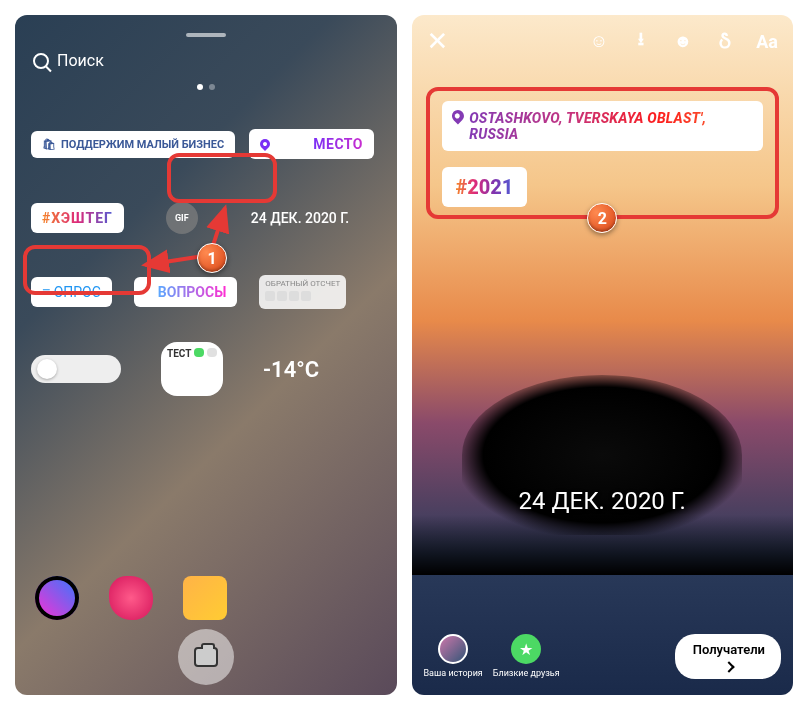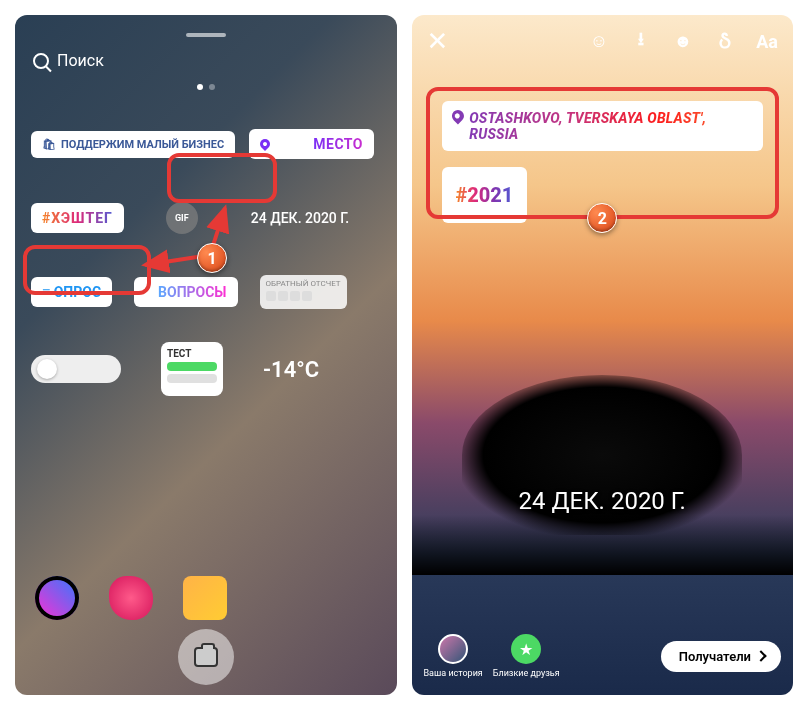--- a/index.html
+++ b/index.html
@@ -88,36 +88,36 @@
       font-weight: 800;
       letter-spacing: 1px;
     }
     .voprosy-text {
       background: linear-gradient(90deg, #5aa8ff, #ff2dd1);
       -webkit-background-clip: text;
       -webkit-text-fill-color: transparent;
       font-weight: 700;
       margin-left: 13px;
     }
-    .opros-text { color: #2196f3; font-weight: 700; }
+    .opros-text { color: #2196f3; font-weight: 400; }
     .countdown-box {
       background: rgba(255,255,255,0.85);
       border-radius: 6px;
       padding: 4px 6px 8px;
       text-align: right;
       font-size: 8px;
       color: #888;
       line-height: 1.2;
     }
     .countdown-segments { display: flex; gap: 2px; margin-top: 3px; }
     .countdown-segments span { width: 10px; height: 10px; background: #ddd; border-radius: 2px; }
     .temp { color: #fff; font-weight: 600; font-size: 22px; }
     .slider-bg { background: #eee; border-radius: 14px; width: 90px; height: 28px; display:flex; align-items:center; padding:0 6px; }
     .slider-dot { width: 20px; height: 20px; background: #fff; border-radius: 50%; box-shadow: 0 1px 3px rgba(0,0,0,0.3); }
-    .test-box { background: #fff; border-radius: 8px; width: 62px; height: 54px; padding: 6px; font-size: 10px; font-weight:700; color:#333; display:flex; flex-direction:column; gap:3px; }
+    .test-box { background: #fff; border-radius: 16px; width: 62px; height: 54px; padding: 6px; font-size: 10px; font-weight:700; color:#333; display:flex; flex-direction:row; gap:3px; }
     .test-box .pill { height: 9px; border-radius: 4px; width: 100%; }
     .gif-circle { width: 32px; height: 32px; background: rgba(128,128,128,0.7); border-radius: 50%; display:flex; align-items:center; justify-content:center; color:#fff; font-size:9px; font-weight:700; }
     .cam-btn {
       width: 56px; height: 56px; border-radius: 50%;
       background: rgba(255,255,255,0.5);
       display: flex; align-items: center; justify-content: center;
       position: absolute; bottom: 10px; left: 50%; transform: translateX(-50%);
     }
     .cam-ico { width:24px; height: 20px; border: 2px solid #333; border-radius: 4px; position: relative; background:#ccc; }
     .cam-ico::before { content:''; position:absolute; width:10px; height:4px; background:#ccc; border:2px solid #333; border-bottom:none; border-radius:3px 3px 0 0; top:-6px; left:5px; }
@@ -206,21 +206,21 @@
       position: relative;
     }
     .pin-ico::after { content:''; position:absolute; width:5px; height:5px; background:#fff; border-radius:50%; top:3px; left:3px; }
 
     .hash-sticker {
       position: absolute;
       top: 152px;
       left: 30px;
       background: #fff;
       border-radius: 6px;
-      padding: 16px 14px;
+      padding: 8px 14px;
       font-weight: 800;
       font-size: 20px;
     }
     .hash-sticker span {
       background: linear-gradient(90deg, #f58529, #dd2a7b, #8134af, #515bd4);
       -webkit-background-clip: text;
       -webkit-text-fill-color: transparent;
     }
 
     .date-overlay {
@@ -250,20 +250,21 @@
       margin-left: auto;
       background: #fff;
       border-radius: 20px;
       padding: 8px 16px 8px 18px;
       font-weight: 600;
       font-size: 13px;
       color: #000;
       display: flex;
       align-items: center;
       gap: 6px;
+      flex-direction: column;
     }
     .chev { width: 8px; height: 8px; border-right: 2px solid #000; border-top: 2px solid #000; transform: rotate(45deg); }
     .pin-mesto {
       width:10px; height:10px; border-radius: 50% 50% 50% 0;
       background:#7b2ff5; transform: rotate(-45deg); position:relative;
     }
     .pin-mesto::after { content:''; position:absolute; width:4px; height:4px; background:#fff; border-radius:50%; top:3px; left:3px; }
     .bottom-stickers-row { display:flex; gap:30px; align-items:flex-end; padding: 0 20px; position:absolute; bottom:75px; }
   </style>
 </head>

